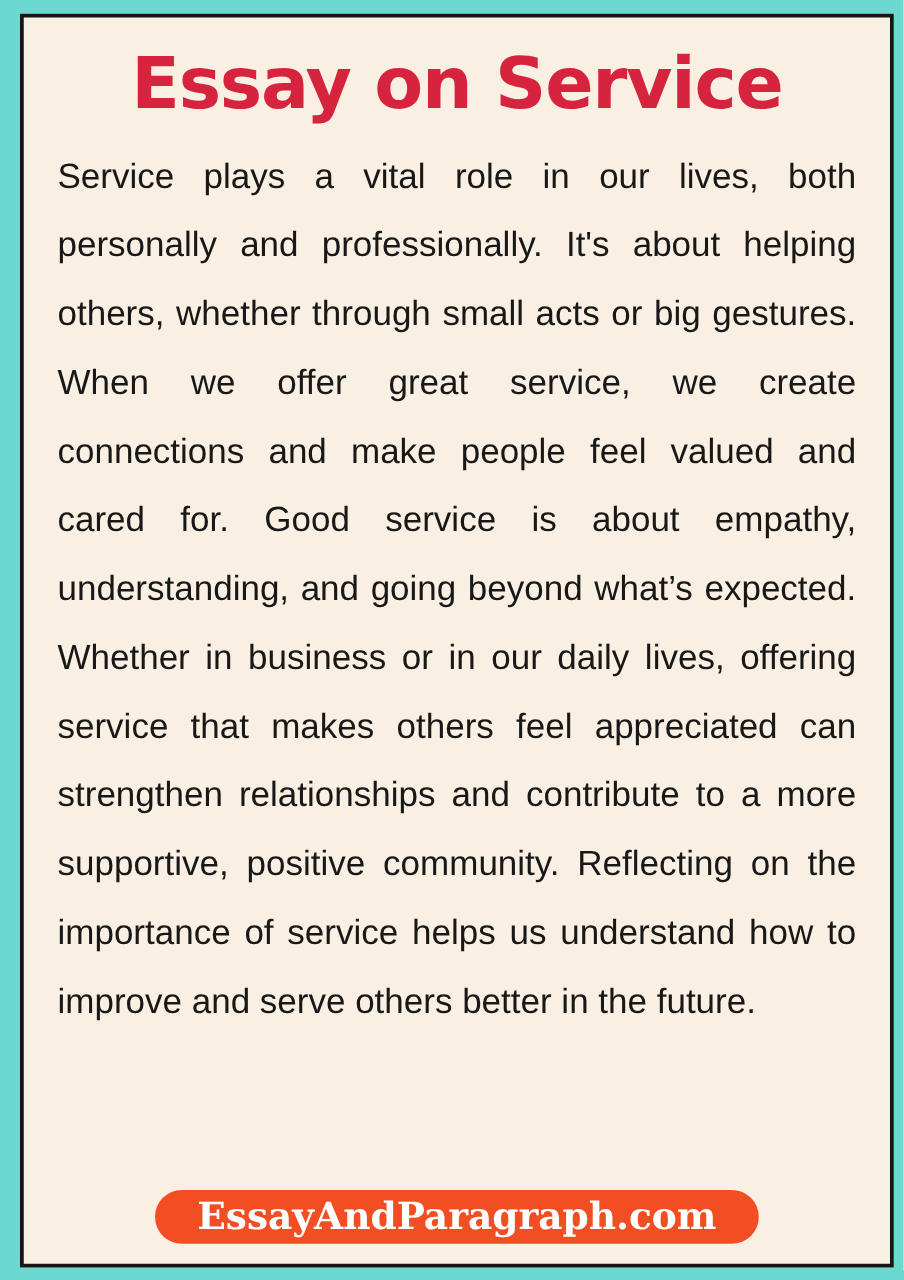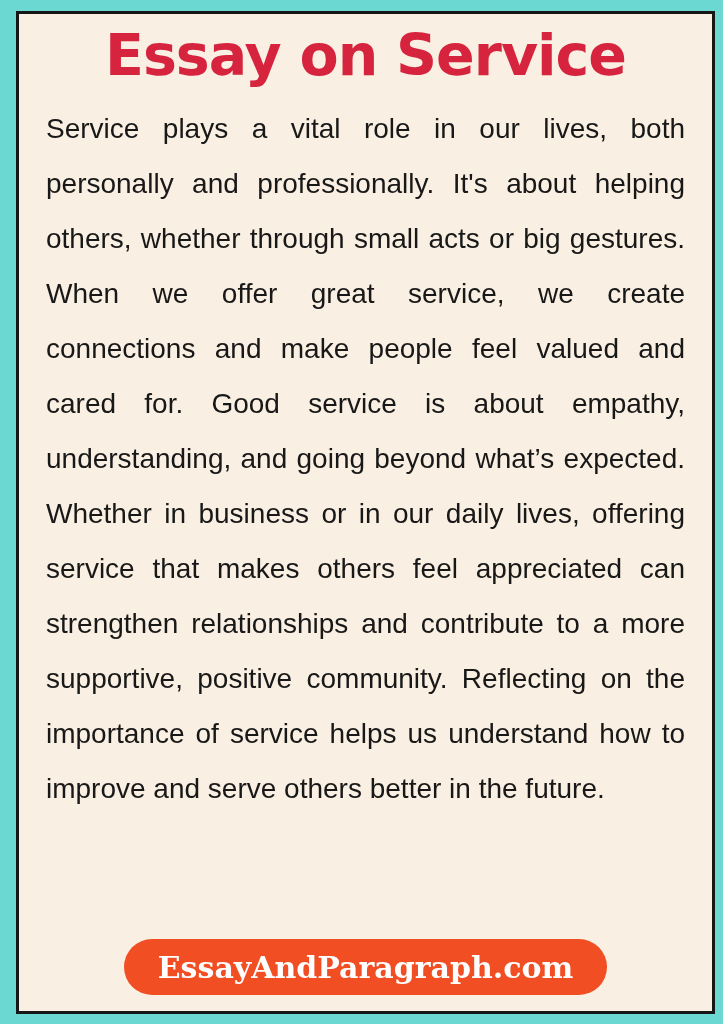--- a/index.html
+++ b/index.html
@@ -23,21 +23,21 @@
   }
   .page {
     width: 100%; height: 100%;
     background: var(--page-cream);
     border: 3px solid var(--border-black);
     display: flex;
     flex-direction: column;
     overflow: hidden;
   }
   .title {
-    margin-top: 10px;
+    margin-top: 22px;
     text-align: center;
     font-family: "DejaVu Sans", "Liberation Sans", sans-serif;
     font-weight: bold;
     font-size: 57px;
     line-height: 1.1;
     letter-spacing: -1px;
     color: var(--title-red);
   }
   .essay-body {
     flex: 1 1 auto;
@@ -47,21 +47,21 @@
     line-height: 55px;
     color: var(--body-text);
     text-align: justify;
     text-align-last: left;
   }
   .badge {
     flex: 0 0 auto;
     align-self: center;
     margin: 8px 0 16px 0;
     min-width: 420px;
-    height: 56px;
+    height: 43px;
     padding: 0 34px;
     border-radius: 28px;
     background: var(--badge-orange);
     display: flex;
     align-items: center;
   }
   .badge span {
     font-family: "DejaVu Serif", "Liberation Serif", serif;
     font-weight: bold;
     font-size: 30px;

